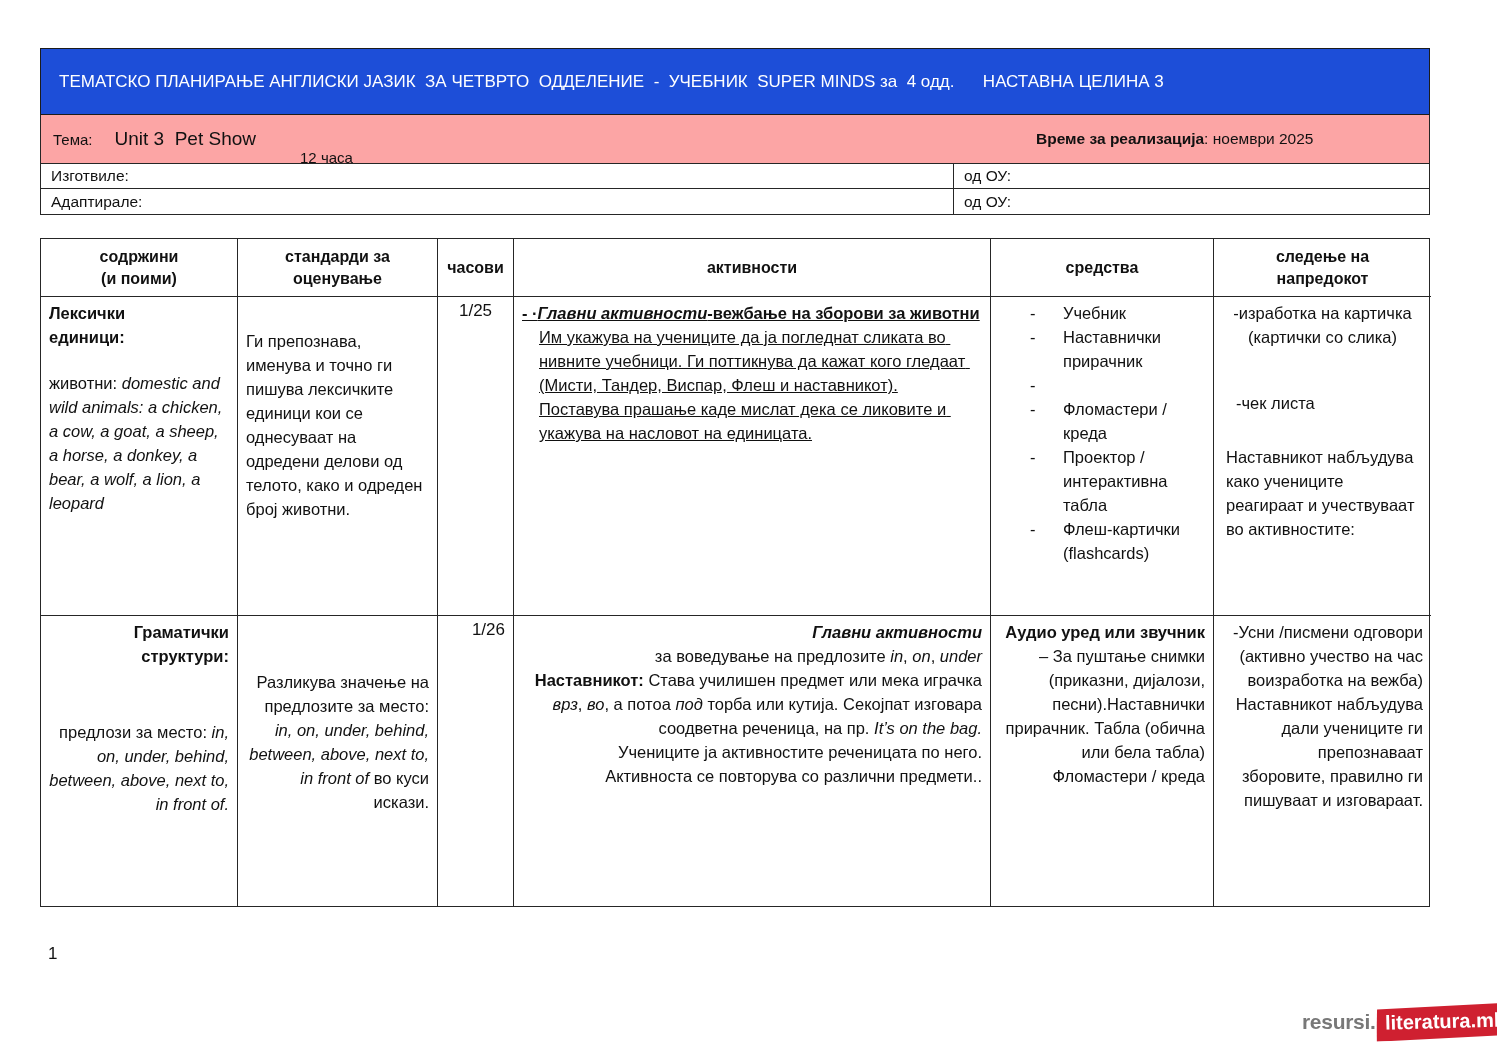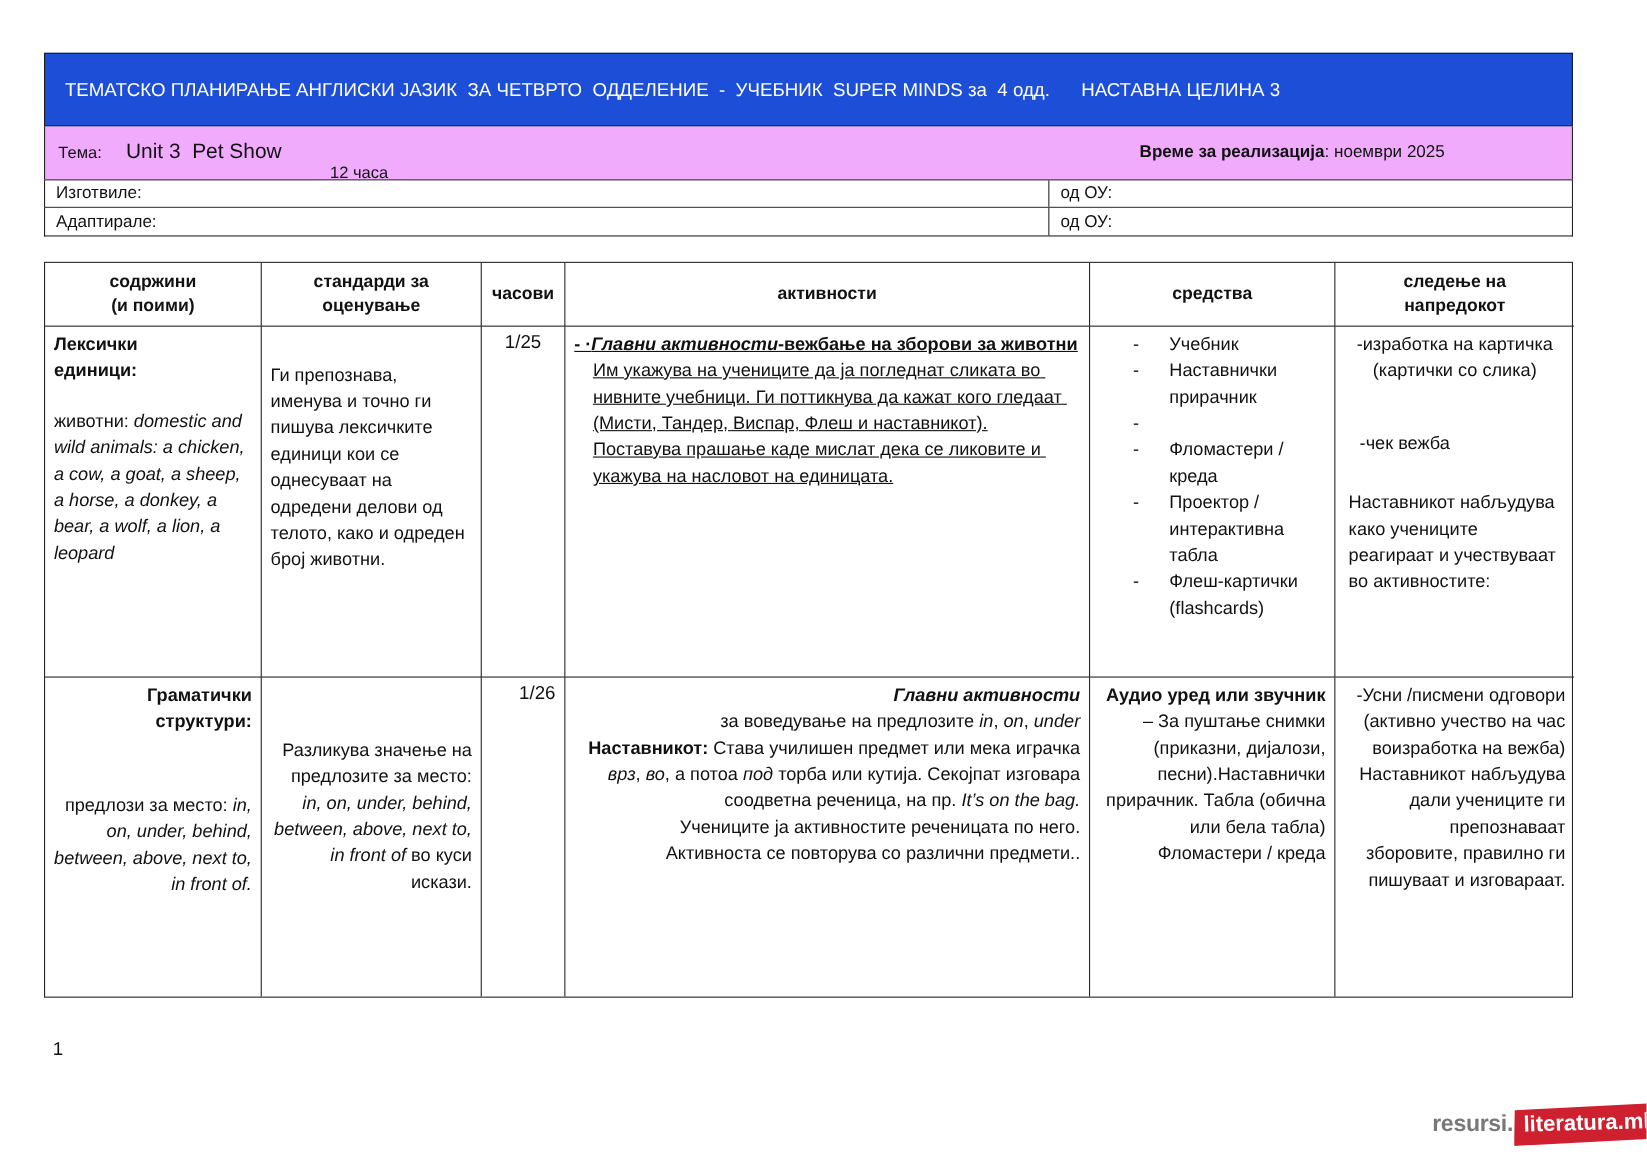--- a/index.html
+++ b/index.html
@@ -7,21 +7,21 @@
   body { font-family: "Liberation Sans", "DejaVu Sans", sans-serif; color:#111; }
   .page { position:relative; width:1497px; height:1058px; background:#ffffff; overflow:hidden; }
 
   
   .title-bar { position:absolute; left:40px; top:48px; width:1390px; height:67px;
     background:#1d4ed8; border:1px solid #1c1c1c; color:#ffffff;
     display:flex; align-items:center; padding-left:18px; font-size:17px; white-space:pre; }
 
   
   .theme-bar { position:absolute; left:40px; top:115px; width:1390px; height:48px;
-    background:#f0abfc; border-left:1px solid #262626; border-right:1px solid #262626;
+    background:#fca5a5; border-left:1px solid #262626; border-right:1px solid #262626;
     display:flex; align-items:center; }
   .theme-label { font-size:15px; margin-left:12px; }
   .theme-value { font-size:19px; margin-left:22px; white-space:pre; }
   .theme-hours { font-size:15px; margin-left:44px;margin-top:37px; }
   .theme-right { position:absolute; left:995px; font-size:15.5px; }
 
   
   .meta { position:absolute; left:40px; top:163px; width:1390px; }
   .meta-row { display:flex; height:26px; border:1px solid #262626; background:#fff; }
   .meta-row + .meta-row { border-top:none; }
@@ -146,21 +146,21 @@
           <span class="dash">-</span>
           <span class="res-text">Проектор / интерактивна табла</span>
         </div>
       <div class="res-item">
           <span class="dash">-</span>
           <span class="res-text">Флеш-картички (flashcards)</span>
         </div>
     </div>
     <div class="cell last-col mon">
       <p class="center">-изработка на картичка (картички со слика)</p>
-      <p class="m2">-чек вежба</p>
+      <p class="m2">-чек листа</p>
       <p class="m3">Наставникот набљудува како учениците реагираат и учествуваат во активностите:</p>
     </div>
 
     <div class="cell last-row">
       <p class="cell-title gap-lg">Граматички
 структури:</p>
       <p><span>предлози за место: </span><span class="i">in, on, under, behind, between, above, next to, in front of.</span></p>
     </div>
     <div class="cell last-row">
       <p class="std-r2"><span>Разликува значење на предлозите за место: </span><span class="i">in, on, under, behind, between, above, next to, in front of</span><span> во куси искази.</span></p>

